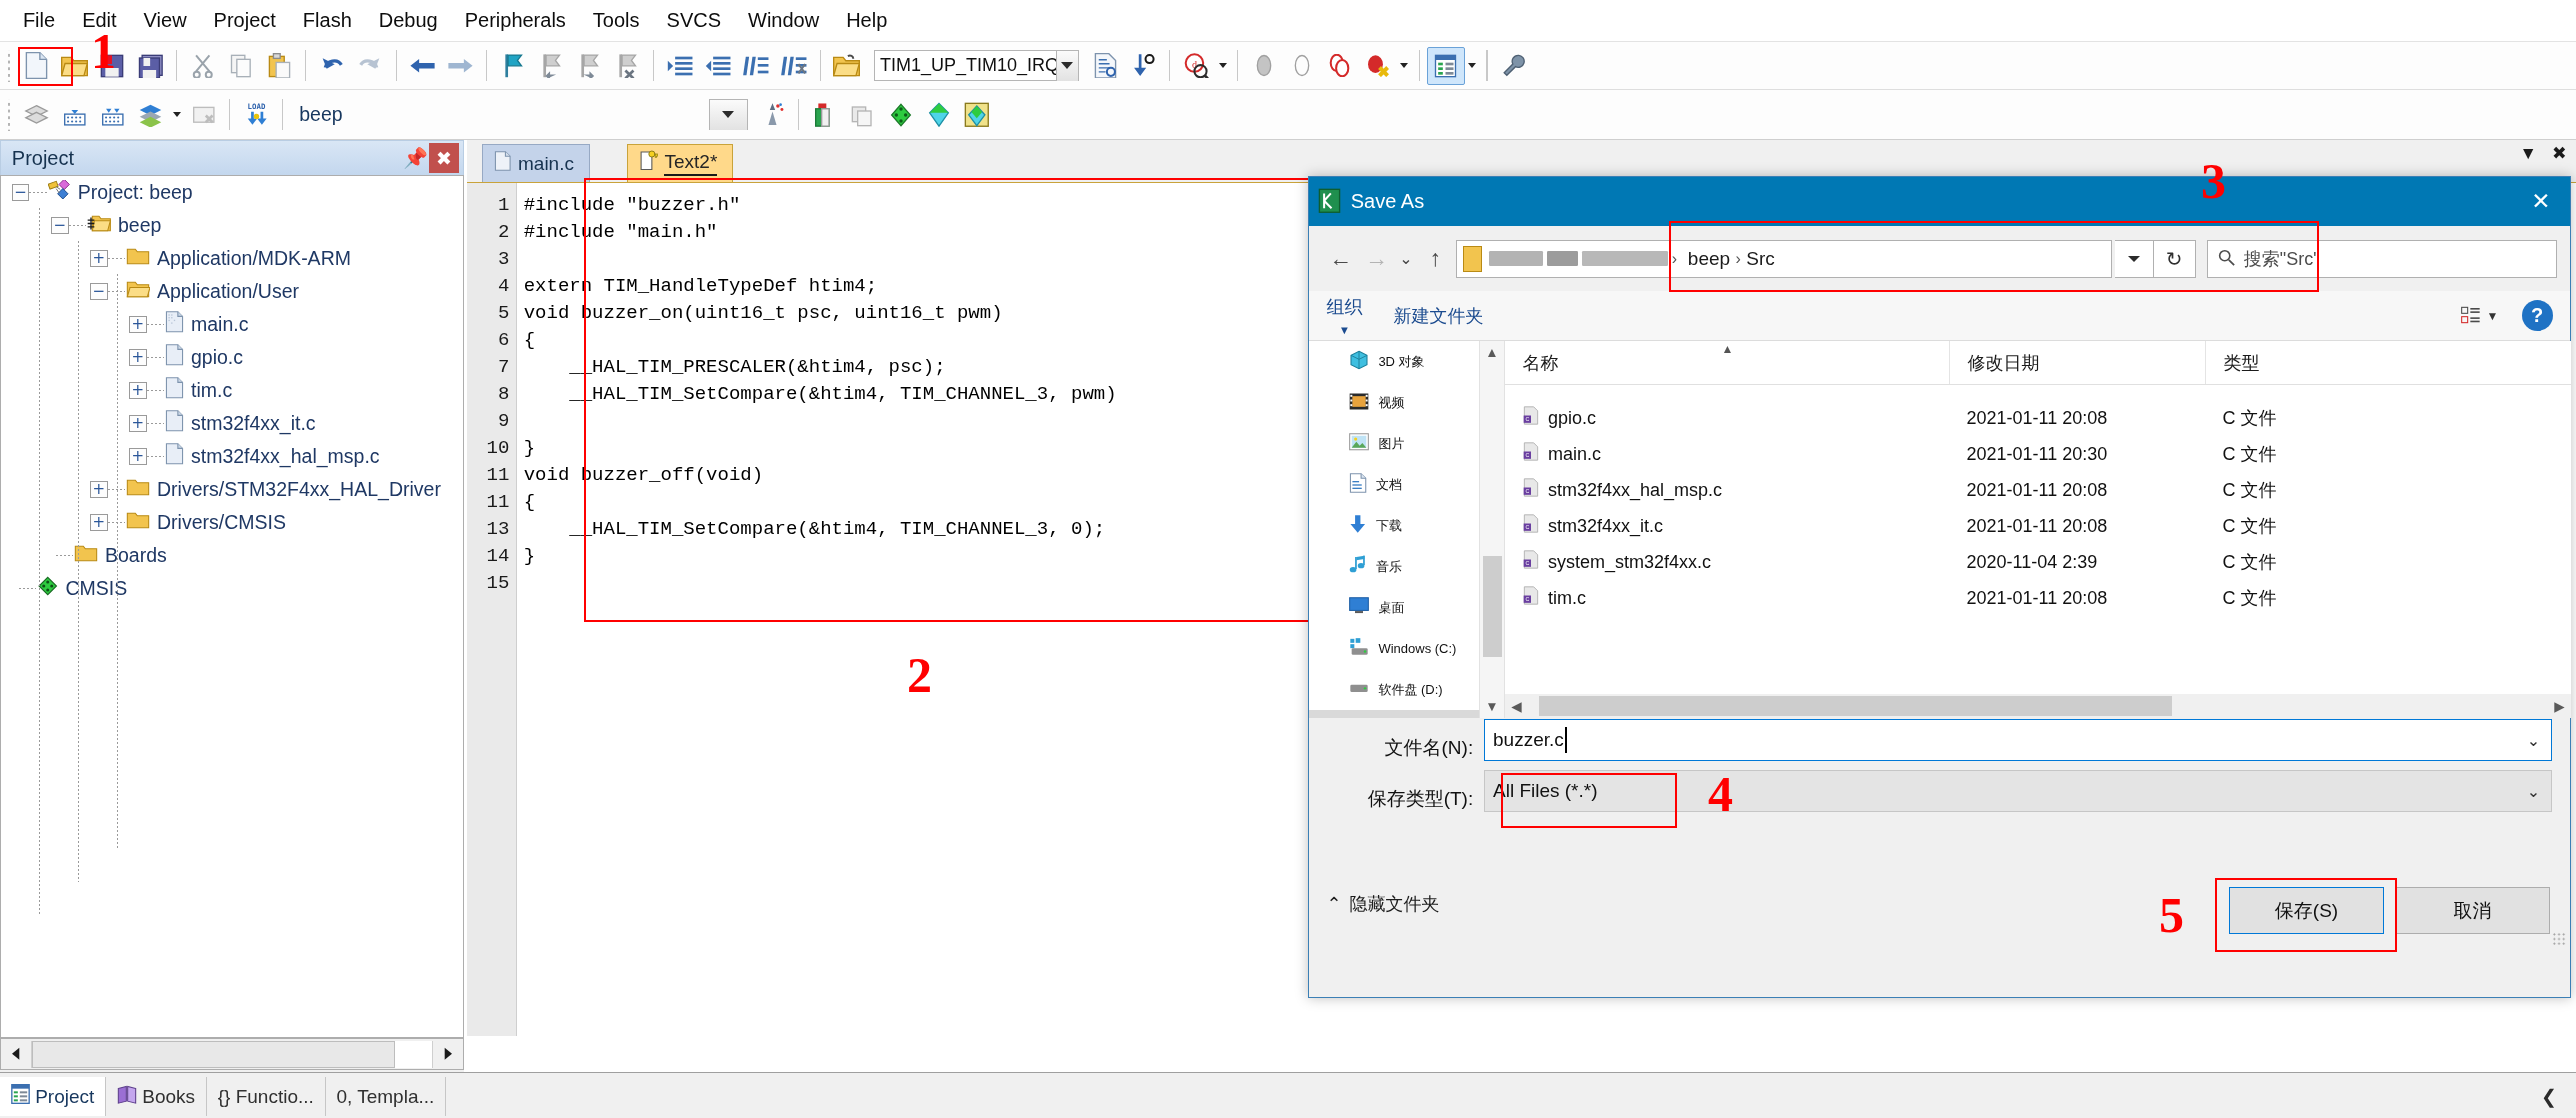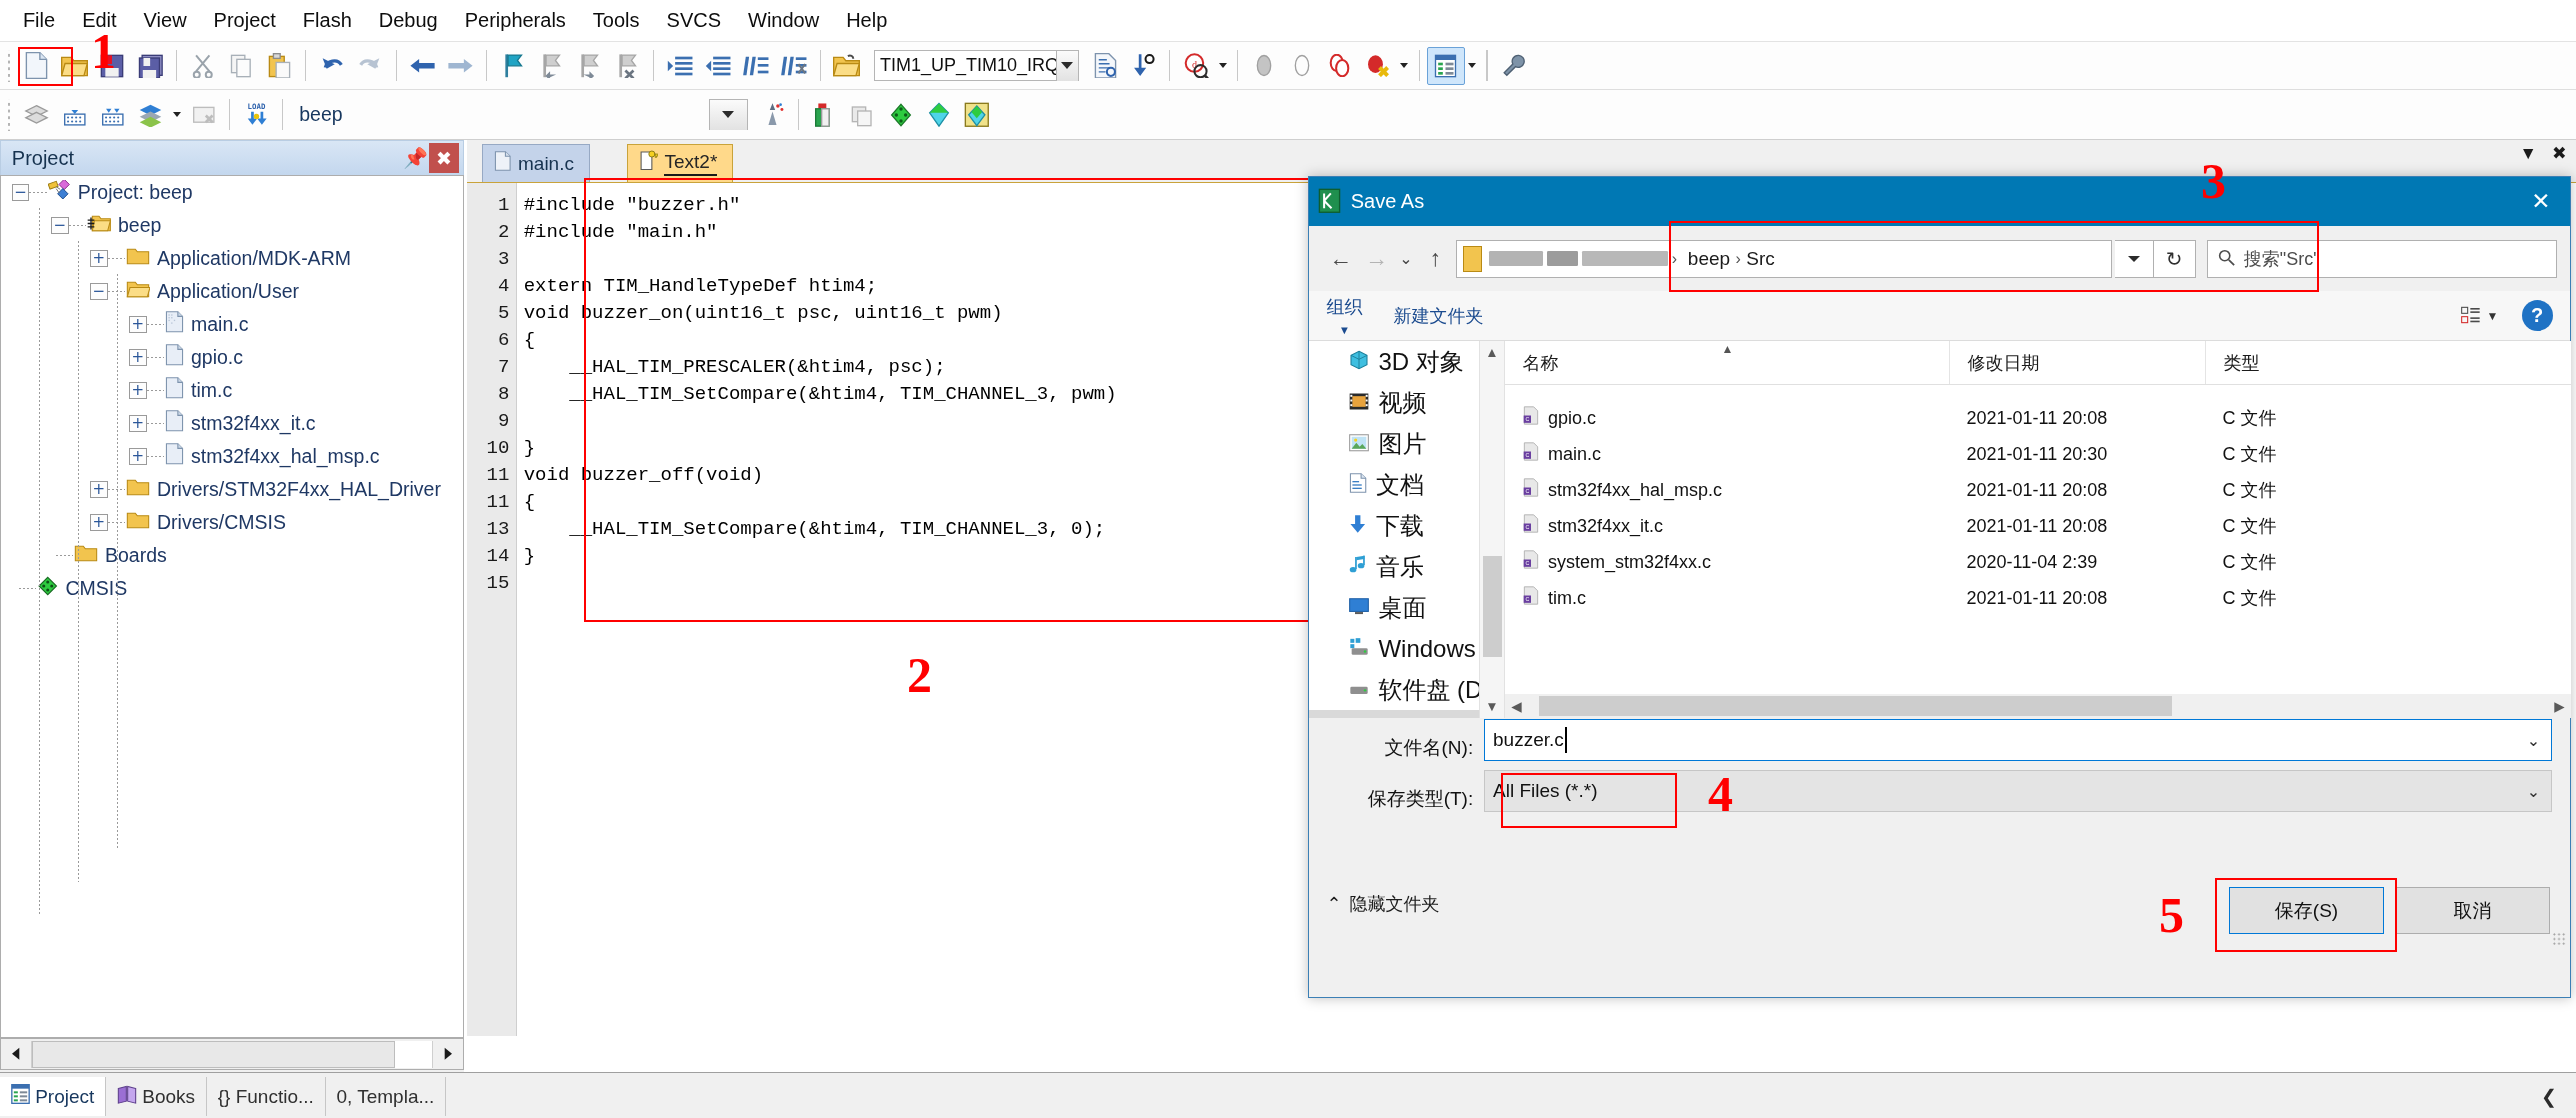--- a/index.html
+++ b/index.html
@@ -137,21 +137,21 @@
      background:#f7f7f7;border-bottom:0.7px solid #dcdcdc;}
   .orgitem{font-size:18px;color:#1b4b8f;margin-right:31px;display:flex;align-items:center;gap:5.4px;flex-direction:column;}
   .orgitem .dn{font-size:11.4px;}
   #orgbar .spacer{flex:1;}
   #viewicon{display:flex;align-items:center;gap:5.4px;margin-right:23px;}
   #helpbtn{width:31px;height:31px;border-radius:50%;background:#1f72c4;color:#fff;
      display:flex;align-items:center;justify-content:center;font-size:20px;font-weight:bold;}
 
   #dlg-body{position:absolute;left:0;top:164px;width:1262px;height:377px;display:flex;background:#fff;}
   #places{width:195px;background:#fff;border-right:0.7px solid #e2e2e2;overflow:hidden;position:relative;}
-  .place{height:41px;display:flex;align-items:center;padding-left:40px;gap:9.4px;font-size:24px;color:#111;white-space:nowrap;}
+  .place{height:41px;display:flex;align-items:center;padding-left:40px;gap:9.4px;font-size:13px;color:#111;white-space:nowrap;}
   .place.sel{background:#d9d9d9;}
   #places-scroll{position:absolute;right:0;top:0;width:24px;height:377px;background:#f5f5f5;
      border-left:0.7px solid #e2e2e2;}
   #places-scroll .up,#places-scroll .dn{height:23px;display:flex;align-items:center;justify-content:center;font-size:13.5px;color:#5a5a5a;}
   #places-scroll .pthumb{position:absolute;top:215px;left:2.7px;width:19px;height:101px;background:#cdcdcd;}
 
   #filelist{flex:1;position:relative;}
   #fl-head{height:43px;display:flex;align-items:center;border-bottom:0.7px solid #e0e0e0;background:#fff;}
   .flcol{font-size:18px;color:#1b1b1b;padding-left:17.5px;box-sizing:border-box;position:relative;height:43px;
      display:flex;align-items:center;}

